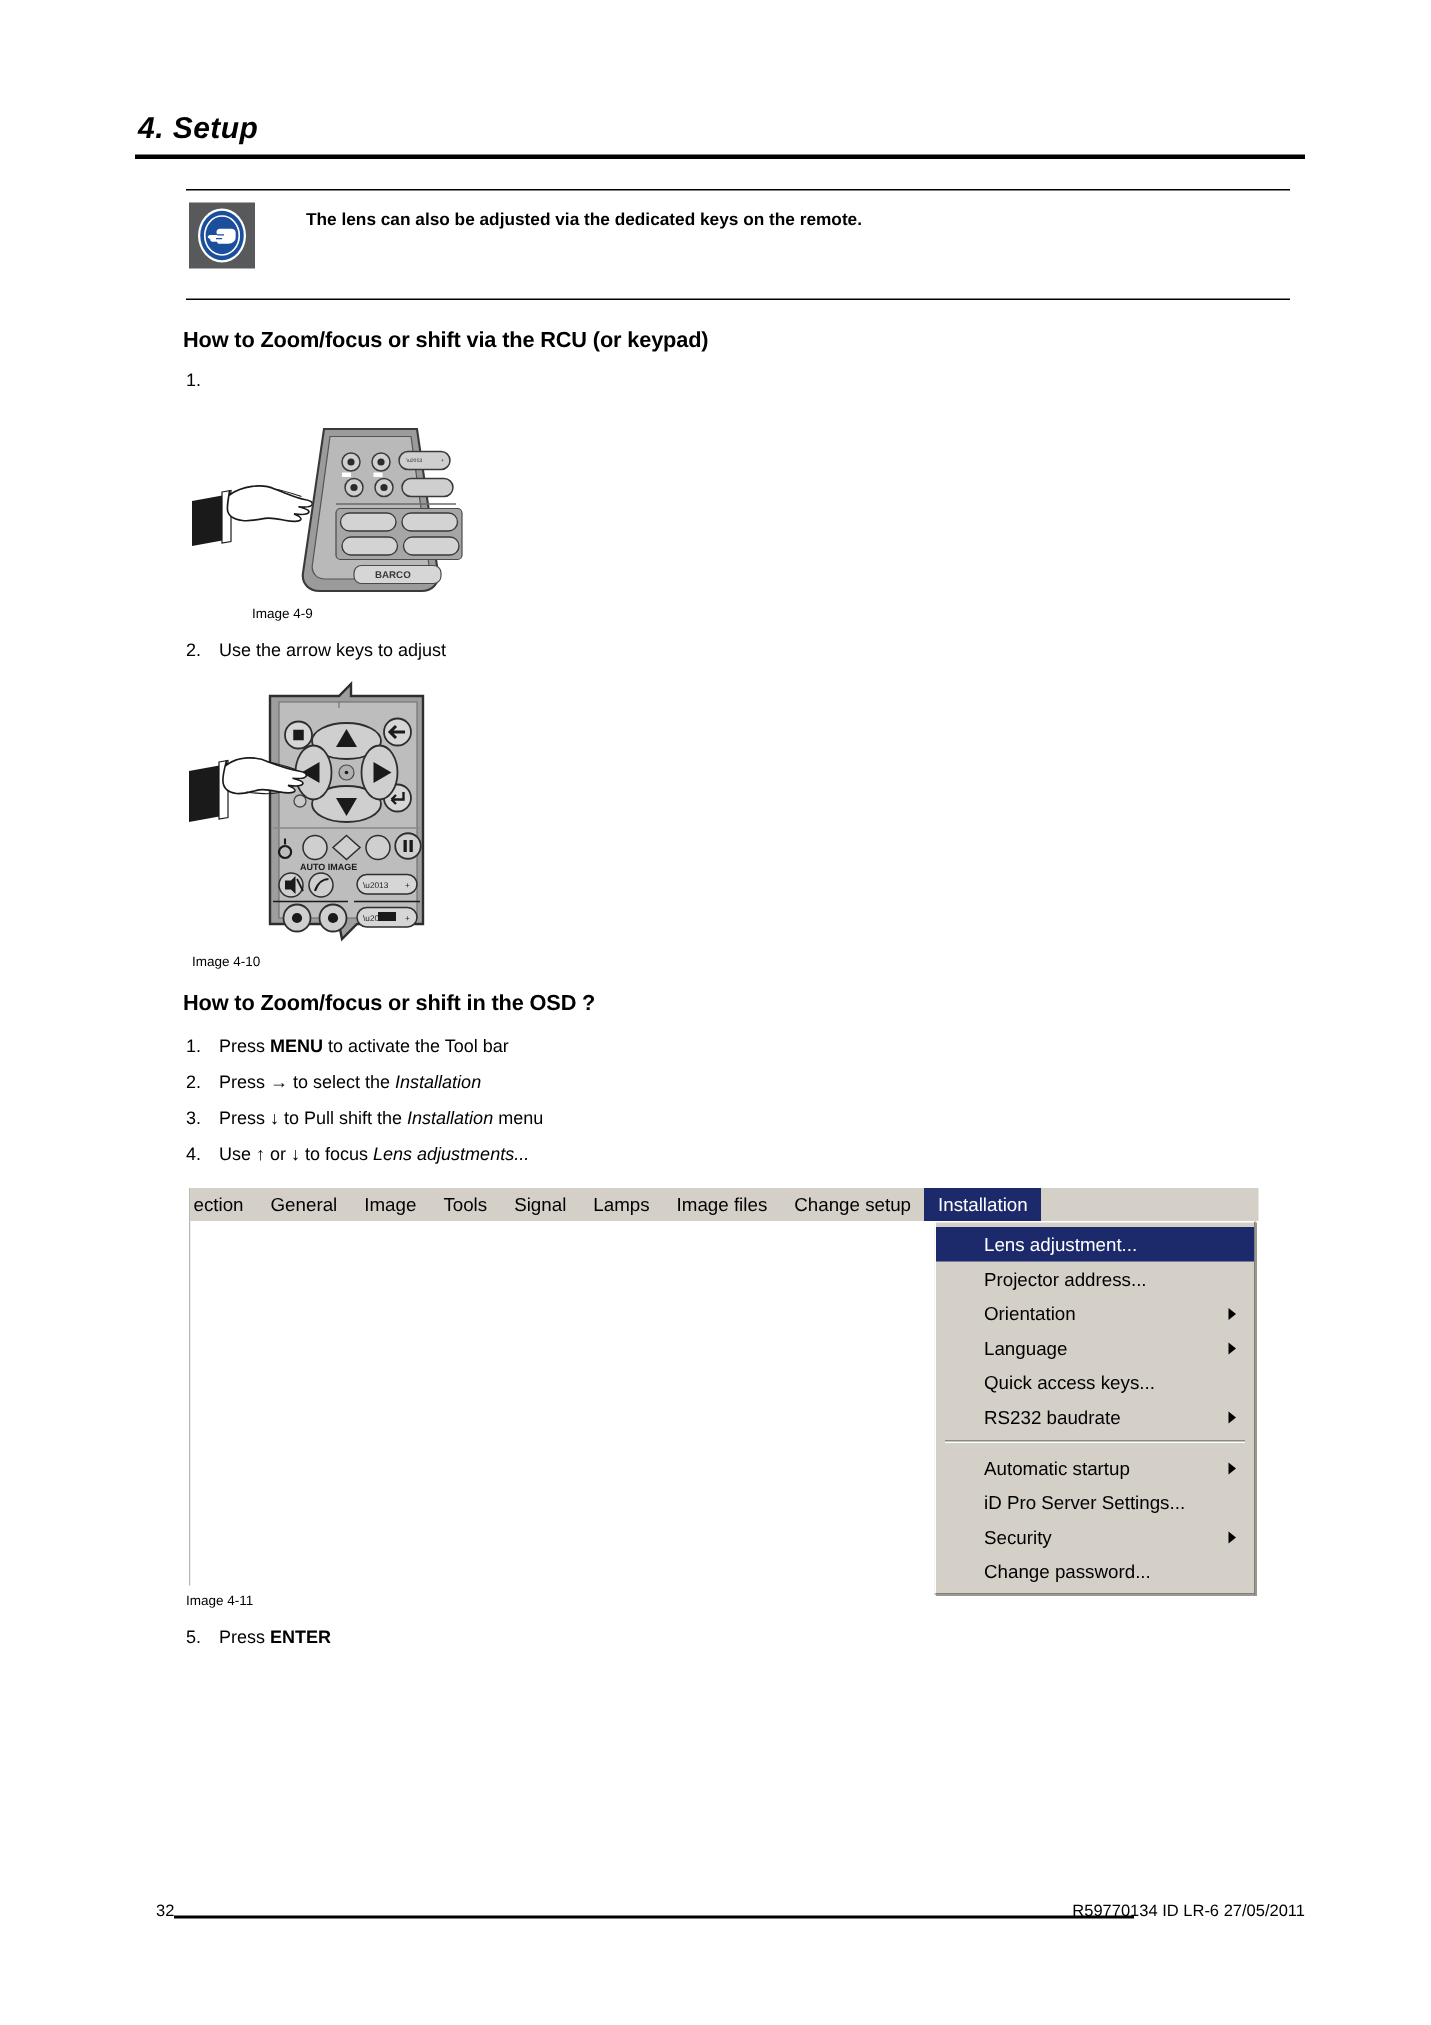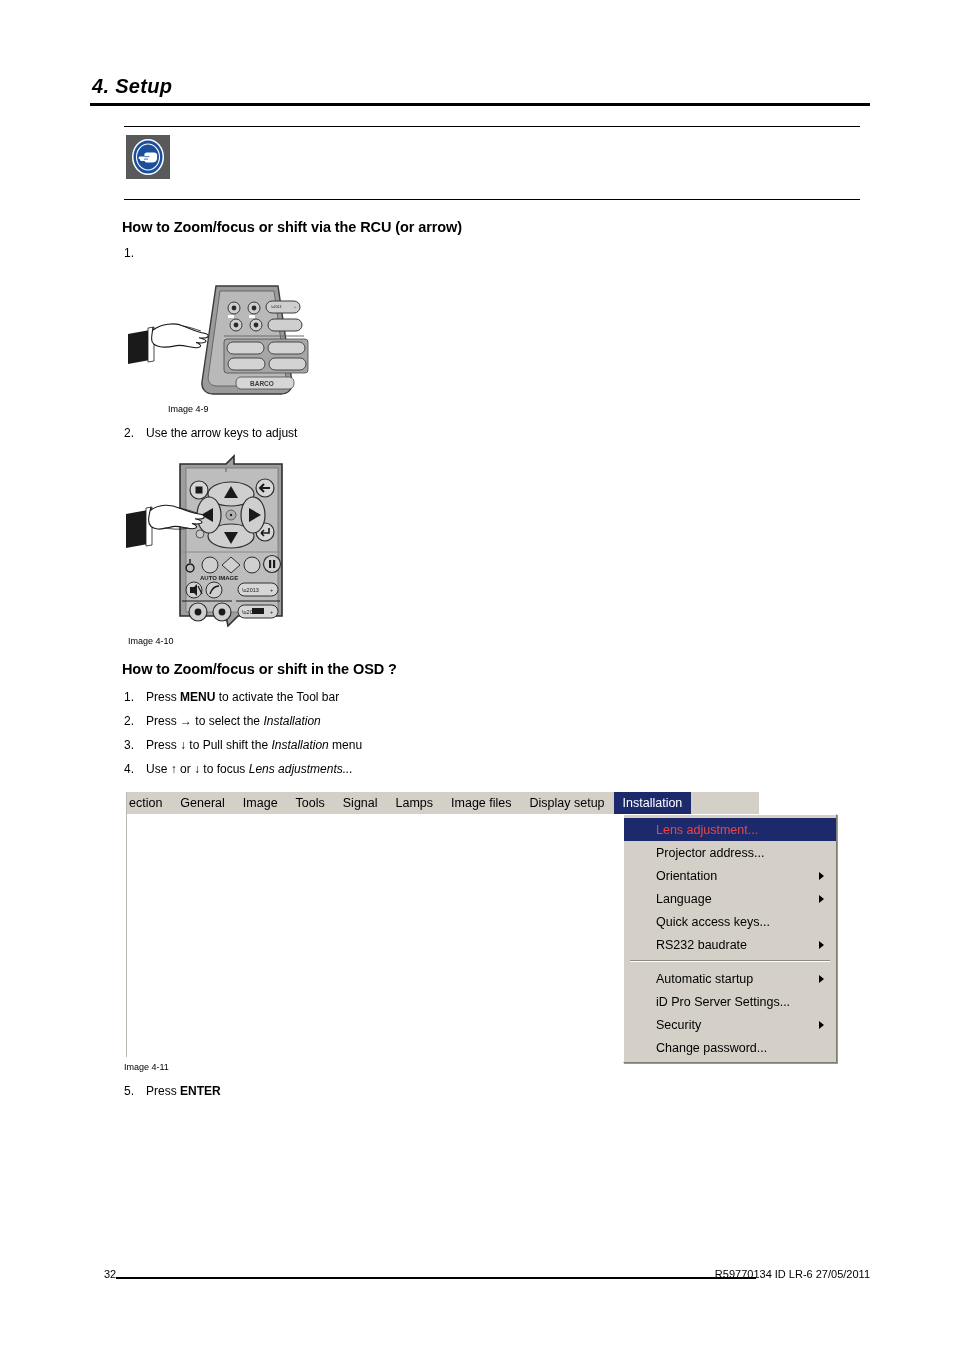--- a/index.html
+++ b/index.html
@@ -138,21 +138,21 @@
     top: 792px;
     width: 712px;
     height: 265px;
     background: #ffffff;
     border-left: 1px solid #b8b8b0;
   }
   .osd-menubar {
     position: absolute;
     left: 0;
     top: 0;
-    width: 632px;
+    width: 712px;
     height: 22px;
     background: #d4d0c8;
     display: flex;
     align-items: stretch;
     font-size: 12.5px;
   }
   .osd-menubar .mi {
     padding: 3px 9px 3px 9px;
     white-space: nowrap;
     color: #000000;
@@ -194,21 +194,21 @@
     display: flex;
     align-items: center;
     font-size: 12.5px;
     padding-left: 32px;
     padding-right: 6px;
     position: relative;
     color: #000000;
   }
   .dd-item.highlight {
     background: #1c2a6b;
-    color: #ef4444;
+    color: #ffffff;
   }
   .dd-arrow {
     position: absolute;
     right: 12px;
     top: 50%;
     transform: translateY(-50%);
     width: 0;
     height: 0;
     border-left: 5px solid #000000;
     border-top: 4px solid transparent;
@@ -255,25 +255,26 @@
   <div class="note-body">
     <div class="note-icon">
       <svg width="38" height="38" viewBox="0 0 38 38" aria-hidden="true">
         <ellipse cx="19" cy="19" rx="16" ry="18" fill="#ffffff"></ellipse>
         <ellipse cx="19" cy="19" rx="14.5" ry="16.5" fill="#1b4f9c"></ellipse>
         <ellipse cx="19" cy="19" rx="11.5" ry="13" fill="none" stroke="#ffffff" stroke-width="1.1"></ellipse>
         <path d="M9.5 20.3 c0-1.0 0.7-1.7 1.6-1.7 l5.0 0 c-0.5-0.5-0.8-1.1-0.8-1.8 c0-1.3 1.0-2.3 2.3-2.3 l7.6 0 c1.6 0 2.9 1.0 2.9 2.3 l0 3.6 c0 2.3-2.1 4.1-4.8 4.1 l-6.0 0 c-0.9 0-1.6-0.6-1.6-1.4 l-3.0 0 c-0.9 0-1.6-0.7-1.6-1.6 z" fill="#ffffff"></path>
         <path d="M15.8 18.6 l4.6 0 M15.0 21.1 l4.1 0" stroke="#1b4f9c" stroke-width="0.8" fill="none"></path>
       </svg>
     </div>
+    <div class="note-text">The lens can also be adjusted via the dedicated keys on the remote.</div>
   </div>
   <div class="note-rule"></div>
 </div>
 
-<div class="h2" id="h2-rcu">How to Zoom/focus or shift via the RCU (or arrow)</div>
+<div class="h2" id="h2-rcu">How to Zoom/focus or shift via the RCU (or keypad)</div>
 
 <div class="step" id="step-rcu-1">
   <span class="num">1.</span>
 </div>
 
 <div class="fig49">
   <svg width="210" height="120" viewBox="0 0 210 120" aria-hidden="true">
 
     <g>
       <path d="M4 56 l22 -4 l0 30 l-22 4 z" fill="#1a1a1a"></path>
@@ -416,21 +417,21 @@
 <div class="osd">
   <div class="osd-canvas"></div>
   <div class="osd-menubar">
     <div class="mi first">ection</div>
     <div class="mi">General</div>
     <div class="mi">Image</div>
     <div class="mi">Tools</div>
     <div class="mi">Signal</div>
     <div class="mi">Lamps</div>
     <div class="mi">Image files</div>
-    <div class="mi">Display setup</div>
+    <div class="mi">Change setup</div>
     <div class="mi selected">Installation</div>
   </div>
 
   <div class="osd-dropdown">
     <div class="dd-item highlight">
       <span>Lens adjustment...</span>
     </div>
     <div class="dd-item">
       <span>Projector address...</span>
     </div>

